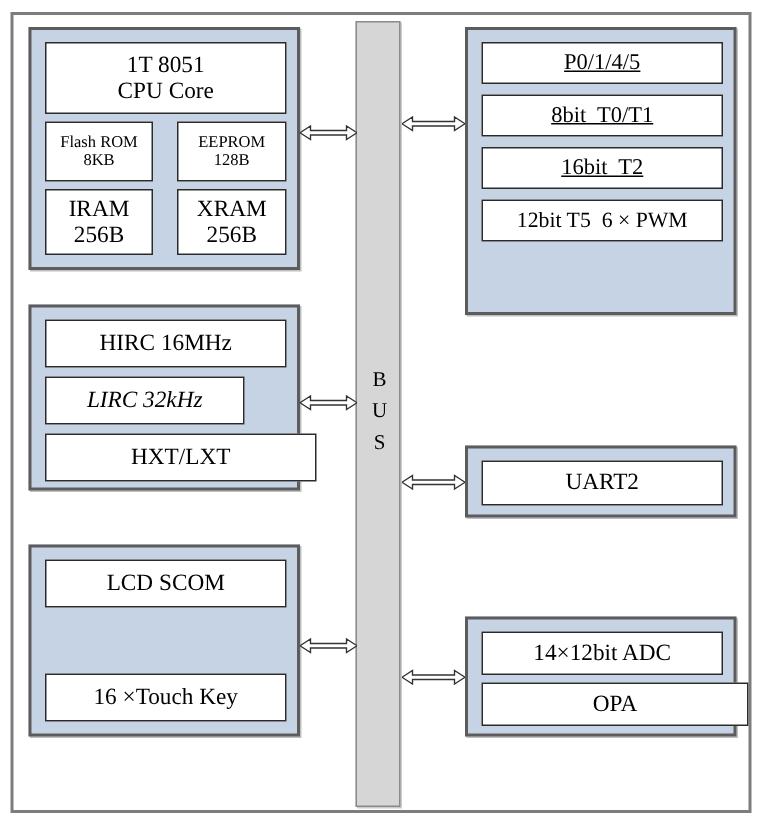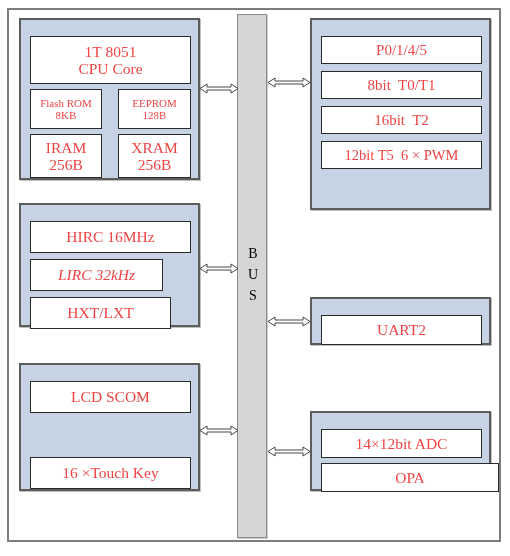--- a/index.html
+++ b/index.html
@@ -41,27 +41,26 @@
   
   .box {
     position: absolute;
     box-sizing: border-box;
     background: #ffffff;
     border: 1.5px solid #2b2b2b;
     display: flex;
     align-items: center;
     justify-content: center;
     text-align: center;
-    color: #ef4444;
+    color: #000000;
     line-height: 1.12;
     white-space: pre;
-    margin-top: 8px;
   }
   .box.fs16 { font-size: 15.5px; }
-  .box.fs15 { font-size: 15px; }
+  .box.fs15 { font-size: 15px; text-decoration: underline; }
   .box.fs14 { font-size: 14.5px; }
   .box.fs11 { font-size: 11px; }
   .two-line { flex-direction: column; }
 
   
   .bus {
     position: absolute;
     left: 237px;
     top: 14px;
     width: 30px;
@@ -122,21 +121,21 @@
     </div>
   </div>
 
   <div class="group" style="left:19px; top:203px; width:181px; height:124px;">
     <div class="box fs16" style="left:9px; top:8px; width:161px; height:32px;text-align:center;">
       <span>HIRC 16MHz</span>
     </div>
     <div class="box fs16" style="left:9px; top:46px; width:133px; height:32px;font-style:italic;">
       <span>LIRC 32kHz</span>
     </div>
-    <div class="box fs16" style="left:9px; top:84px; width:141px; height:32px;">
+    <div class="box fs16" style="left:9px; top:84px; width:181px; height:32px;">
       <span>HXT/LXT</span>
     </div>
   </div>
 
   <div class="group" style="left:19px; top:363px; width:181px; height:128px;padding-left:48px;">
     <div class="box fs16" style="left:9px; top:8px; width:161px; height:32px;">
       <span>LCD SCOM</span>
     </div>
     <div class="box fs16" style="left:9px; top:84px; width:161px; height:32px;">
       <span>16 ×Touch Key</span>

